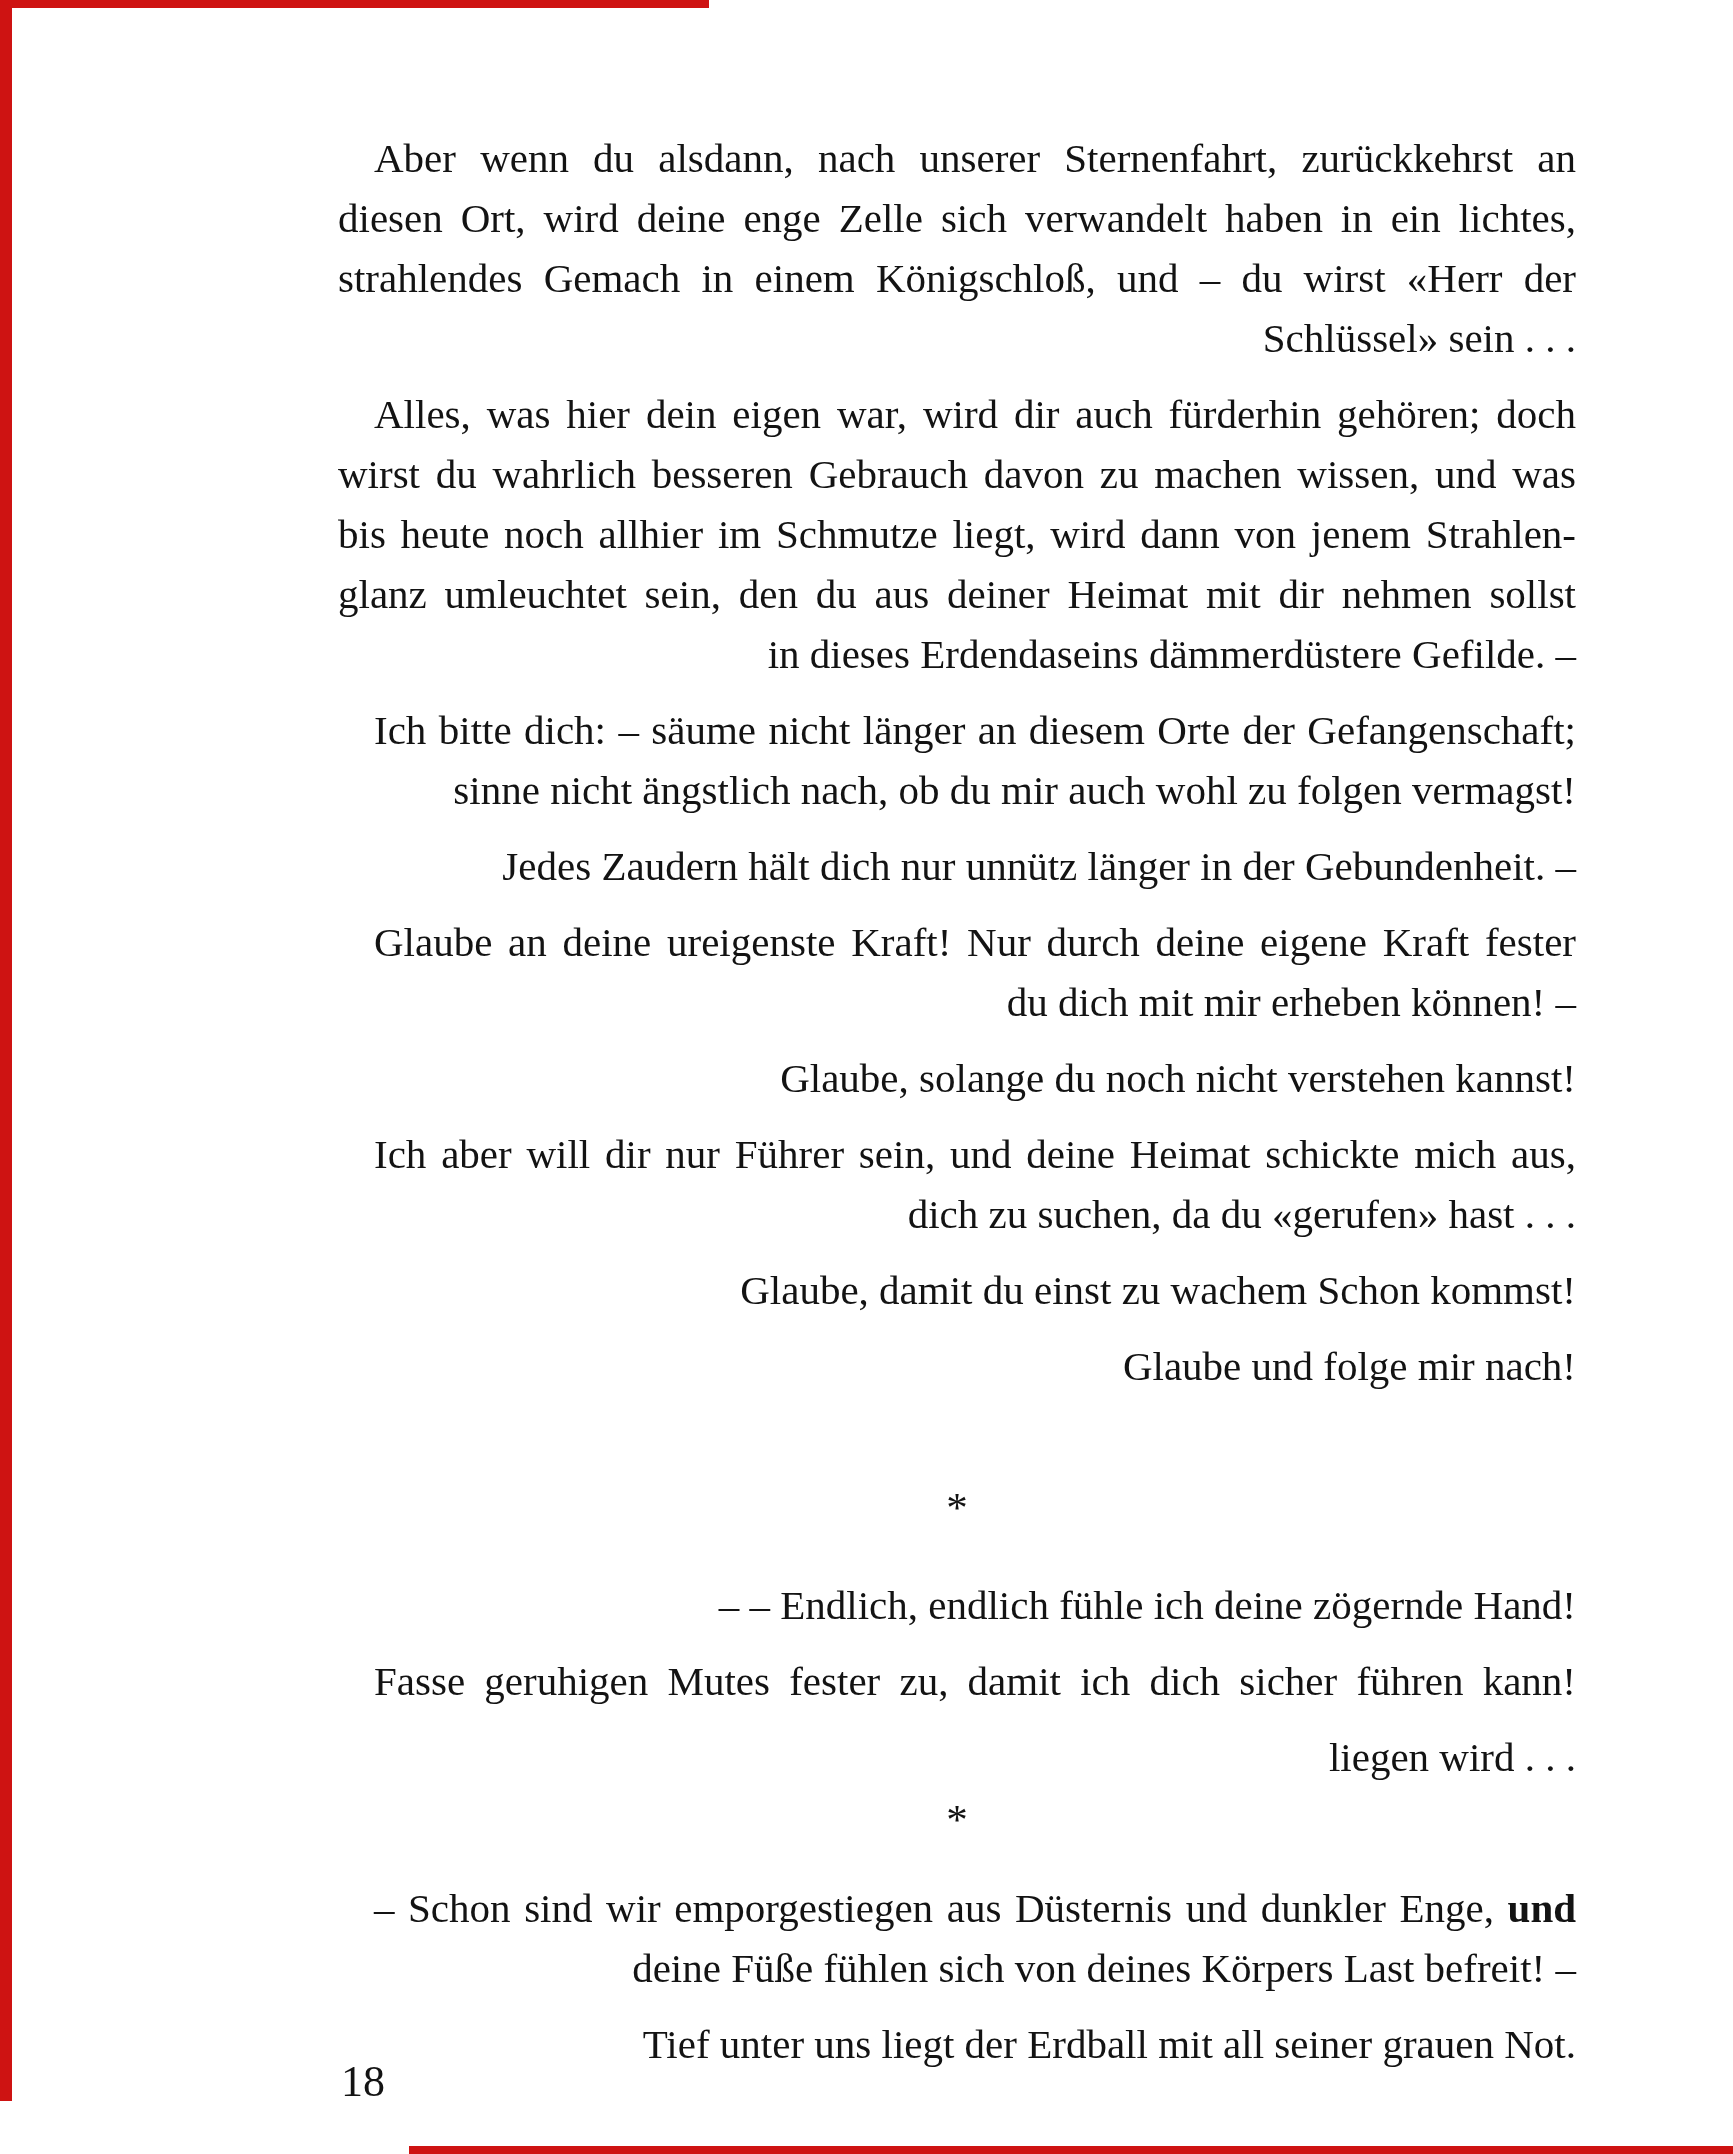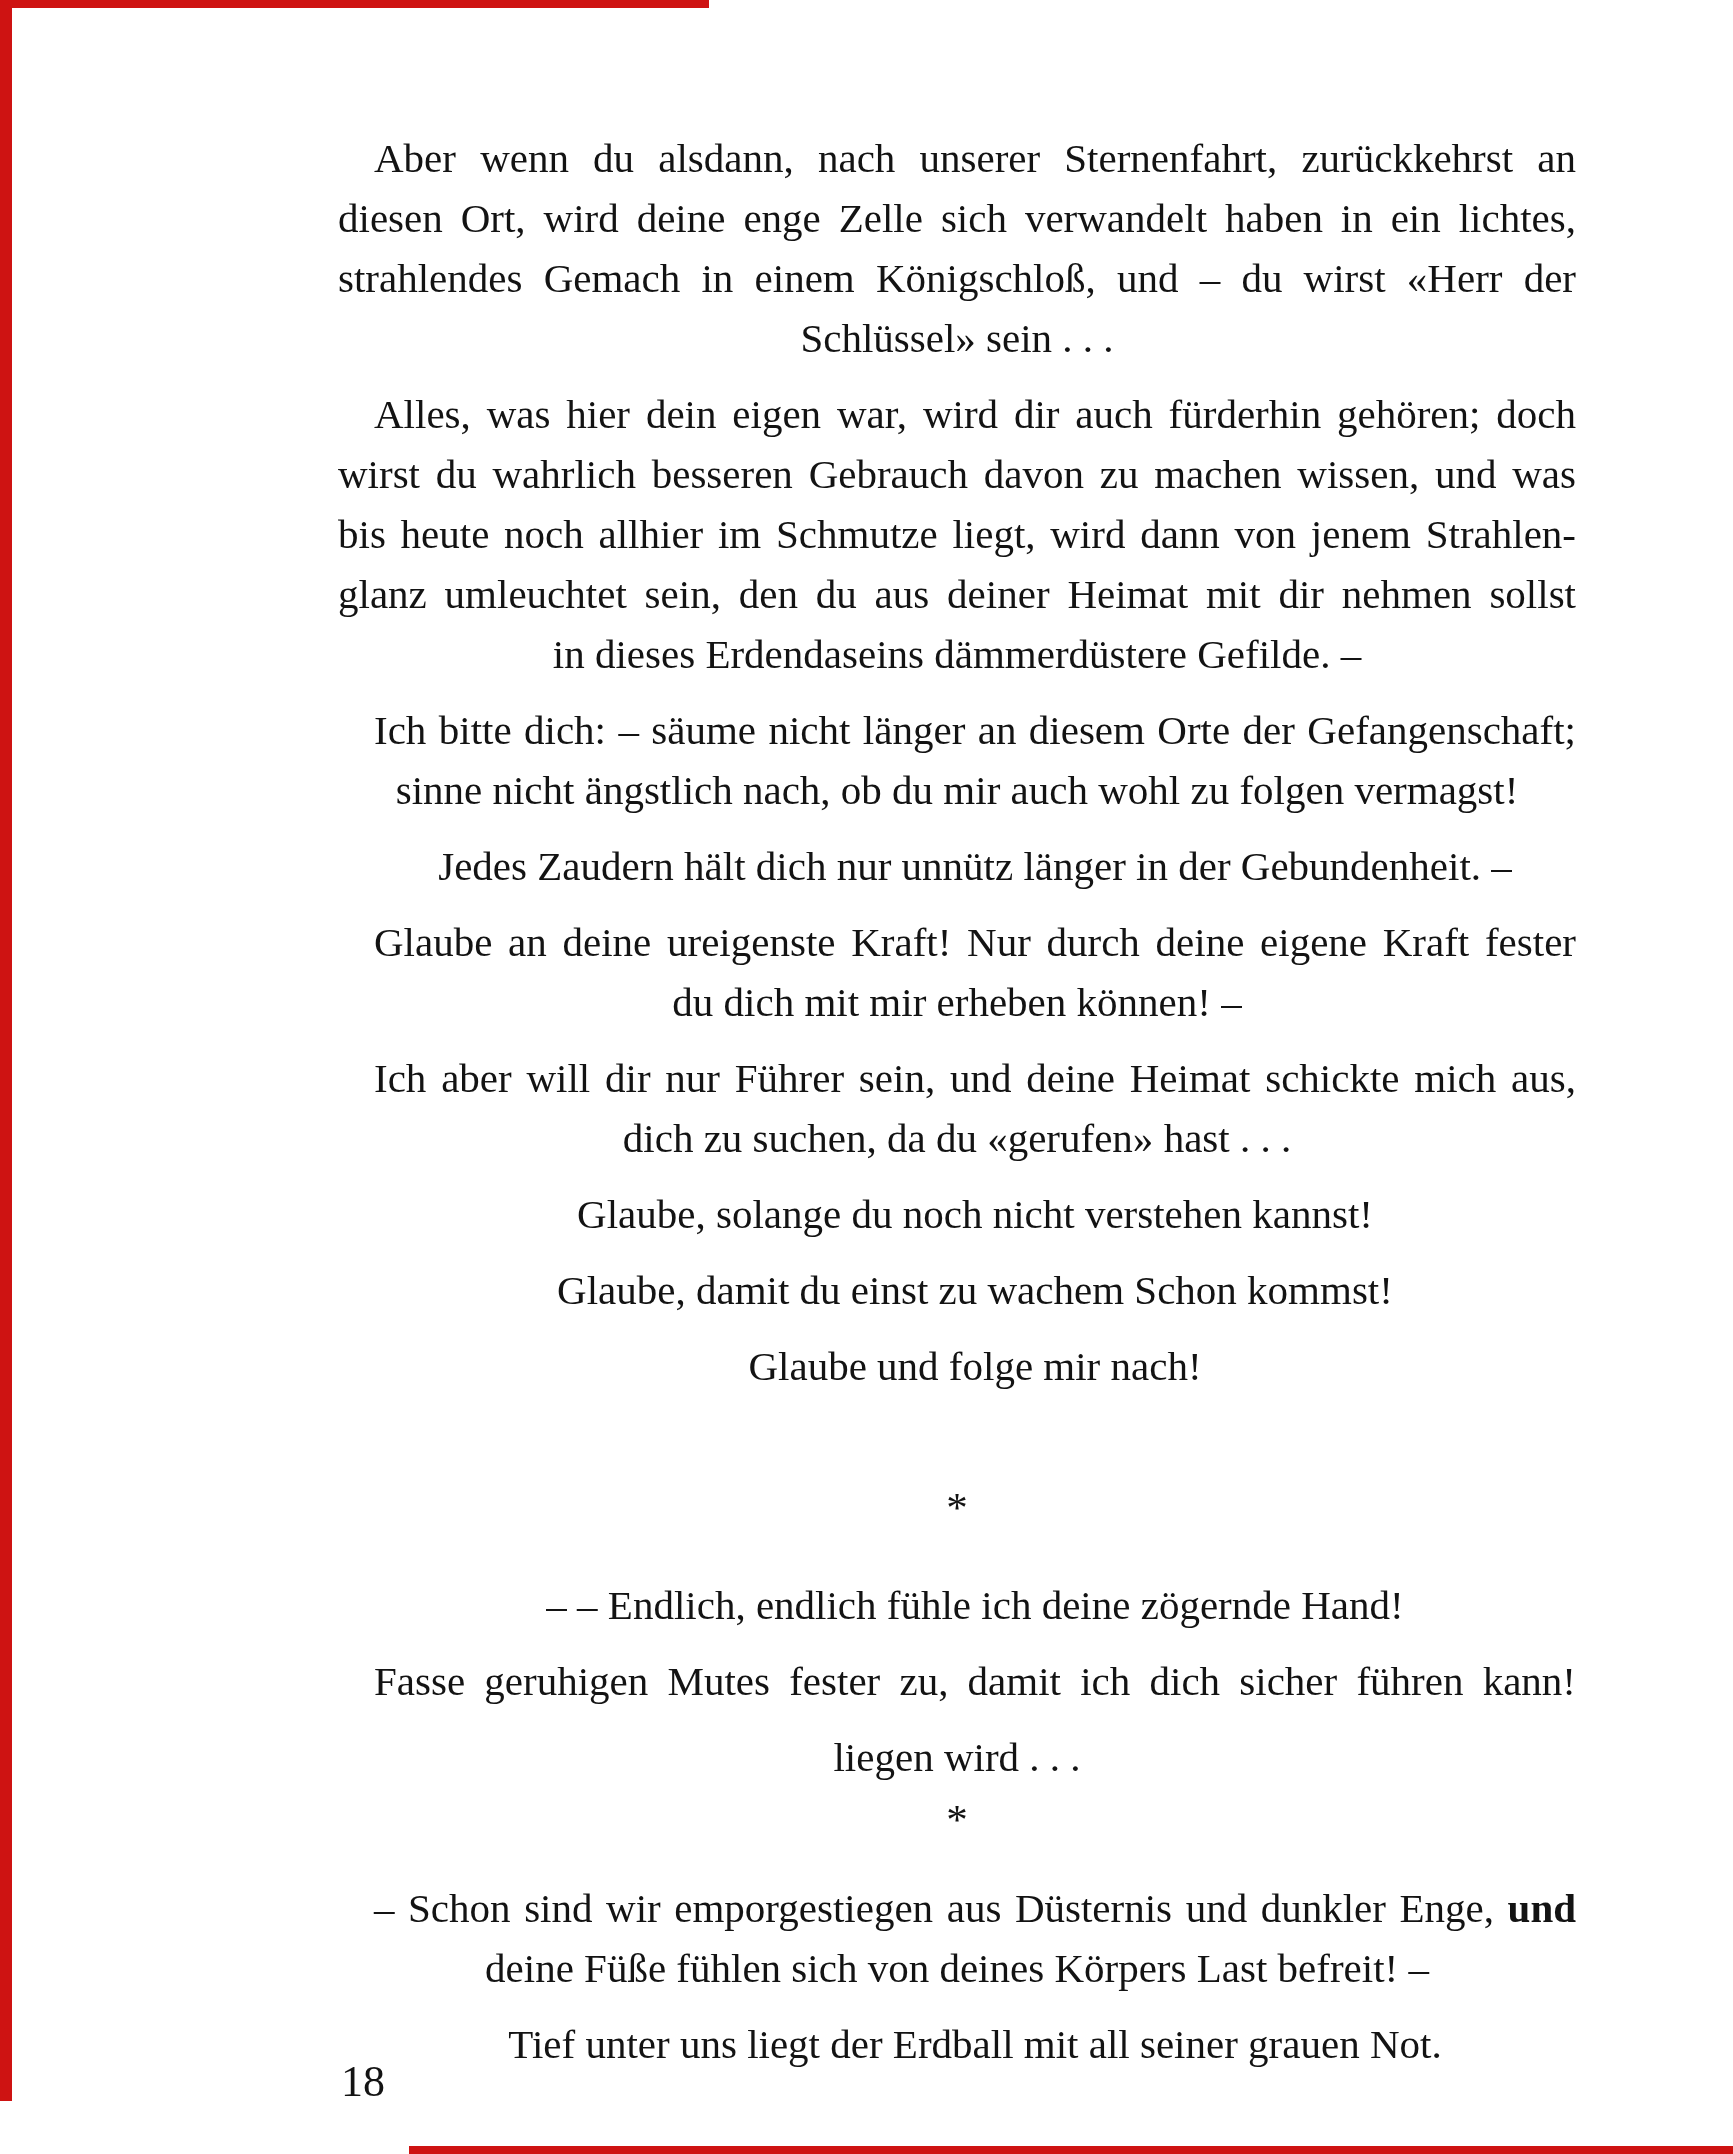--- a/index.html
+++ b/index.html
@@ -16,21 +16,21 @@
     position: absolute;
     left: 322px;
     top: 112px;
     width: 1270px;
     font-size: 41px;
     line-height: 60px;
   }
   .para { margin: 16px; padding: 0; }
   .line {
     height: 60px;
-    text-align: center;
+    text-align: right;
   }
   .line.j {
     text-align: justify;
     text-align-last: justify;
     text-justify: inter-word;
   }
   .line.ind { text-indent: 36px; }
   .it { }
   .bd { font-weight: bold; }
   .sep {
@@ -79,25 +79,25 @@
       <div class="line"><span>sinne nicht ängstlich nach, ob du mir auch wohl zu folgen vermagst!</span></div>
     </div>
     <div class="para">
       <div class="line ind"><span>Jedes Zaudern hält dich nur unnütz länger in der Gebundenheit. –</span></div>
     </div>
     <div class="para">
       <div class="line j ind"><span class="it">Glaube an deine ureigenste Kraft!</span><span> Nur durch deine </span><span class="it">eigene</span><span> Kraft fester</span></div>
       <div class="line"><span>du dich mit mir erheben können! –</span></div>
     </div>
     <div class="para">
+      <div class="line ind"><span class="it">Glaube,</span><span> solange du noch nicht </span><span class="it">verstehen</span><span> kannst!</span></div>
+    </div>
+    <div class="para">
       <div class="line j ind"><span>Ich aber will dir nur </span><span class="it">Führer</span><span> sein, und deine Heimat schickte mich aus,</span></div>
       <div class="line"><span>dich zu suchen, da du </span><span class="it">«gerufen»</span><span> hast . . .</span></div>
-    </div>
-    <div class="para">
-      <div class="line ind"><span class="it">Glaube,</span><span> solange du noch nicht </span><span class="it">verstehen</span><span> kannst!</span></div>
     </div>
     <div class="para">
       <div class="line ind"><span class="it">Glaube,</span><span> damit du einst zu wachem </span><span class="it">Schon</span><span> kommst!</span></div>
     </div>
     <div class="para">
       <div class="line ind"><span>Glaube und folge mir nach!</span></div>
     </div>
     <div class="sep">*</div>
     <div class="para">
       <div class="line ind"><span>– – Endlich, endlich fühle ich deine zögernde Hand!</span></div>

